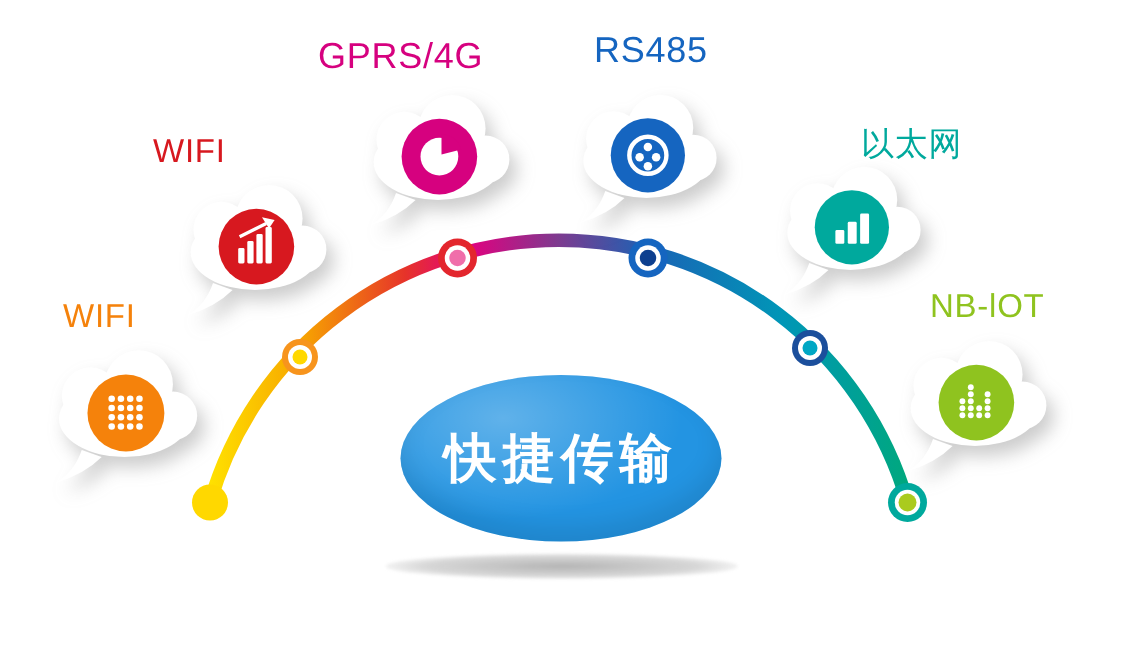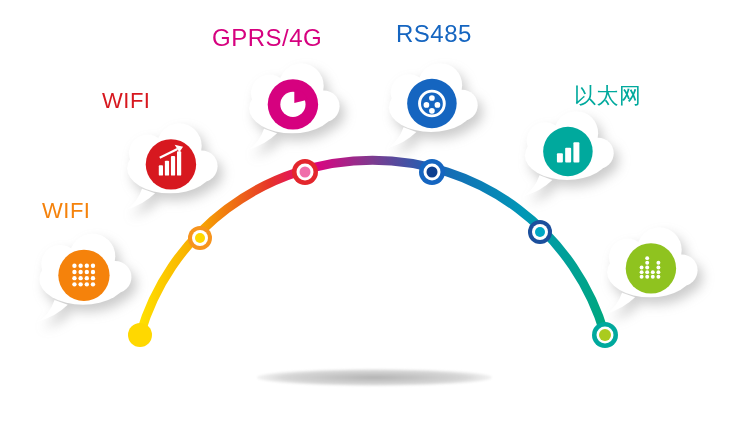--- a/index.html
+++ b/index.html
@@ -219,15 +219,19 @@
           <circle cx="8" cy="-6" r="2.1"></circle>
       </g>
     </svg>
   </div>
 
   <div class="label" style="left: 42px; top: 198px; color: rgb(245, 130, 11);">WIFI</div>
   <div class="label" style="left: 102px; top: 88px; color: rgb(215, 24, 31);">WIFI</div>
   <div class="label lg" style="left: 212px; top: 24px; color: rgb(214, 1, 127);">GPRS/4G</div>
   <div class="label lg" style="left: 396px; top: 20px; color: rgb(21, 101, 192);">RS485</div>
   <div class="label" style="left: 551px; top: 81px; color: rgb(0, 169, 157); margin-left: 23px;">以太网</div>
-
+  <div class="label" style="left: 620px; top: 191px; color: rgb(143, 195, 31);">NB-lOT</div>
+
+  <div class="center-bubble" style="background-color: rgb(35, 148, 226);">
+    <span style="color: rgb(255, 255, 255);">快捷传输</span>
+  </div>
 
 </div>
 
 </body></html>

